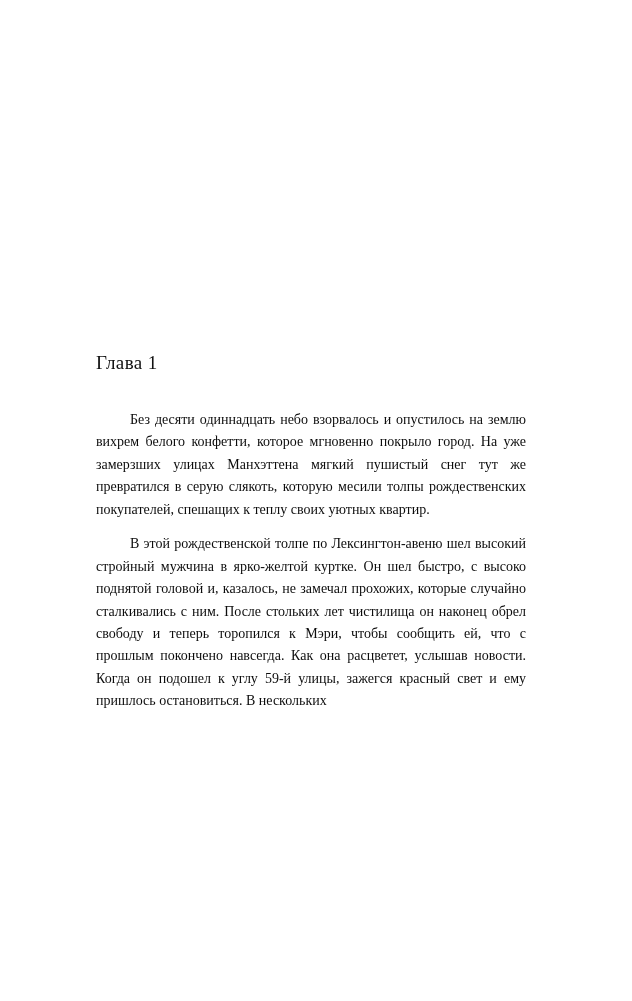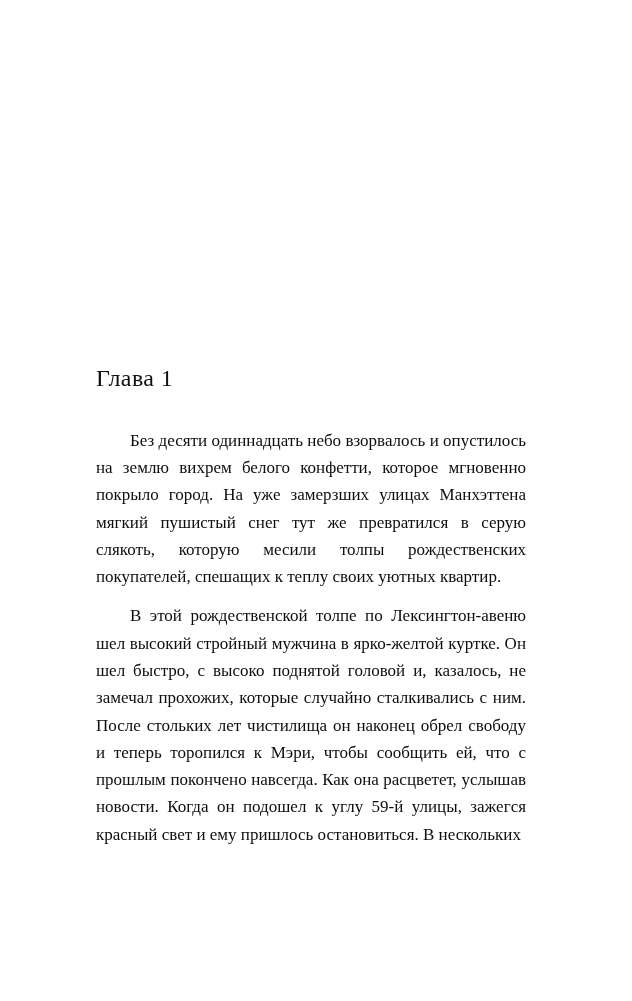--- a/index.html
+++ b/index.html
@@ -21,30 +21,30 @@
     background: #ffffff;
     box-sizing: border-box;
   }
   .content {
     position: absolute;
     left: 96px;
     top: 352px;
     width: 430px;
   }
   .chapter-title {
-    font-size: 24px;
+    font-size: 19px;
     font-weight: normal;
     letter-spacing: 0.4px;
-    margin: 12px 0 34px 0;
+    margin: 0 0 34px 0;
     line-height: 1.2;
     color: #111111;
   }
   .para {
     margin: 0;
-    font-size: 17px;
+    font-size: 14px;
     line-height: 1.605;
     text-align: justify;
     text-justify: inter-word;
     text-indent: 34px;
     color: #0d0d0d;
     hyphens: manual;
   }
   .para + .para {
     margin-top: 12px;
   }

